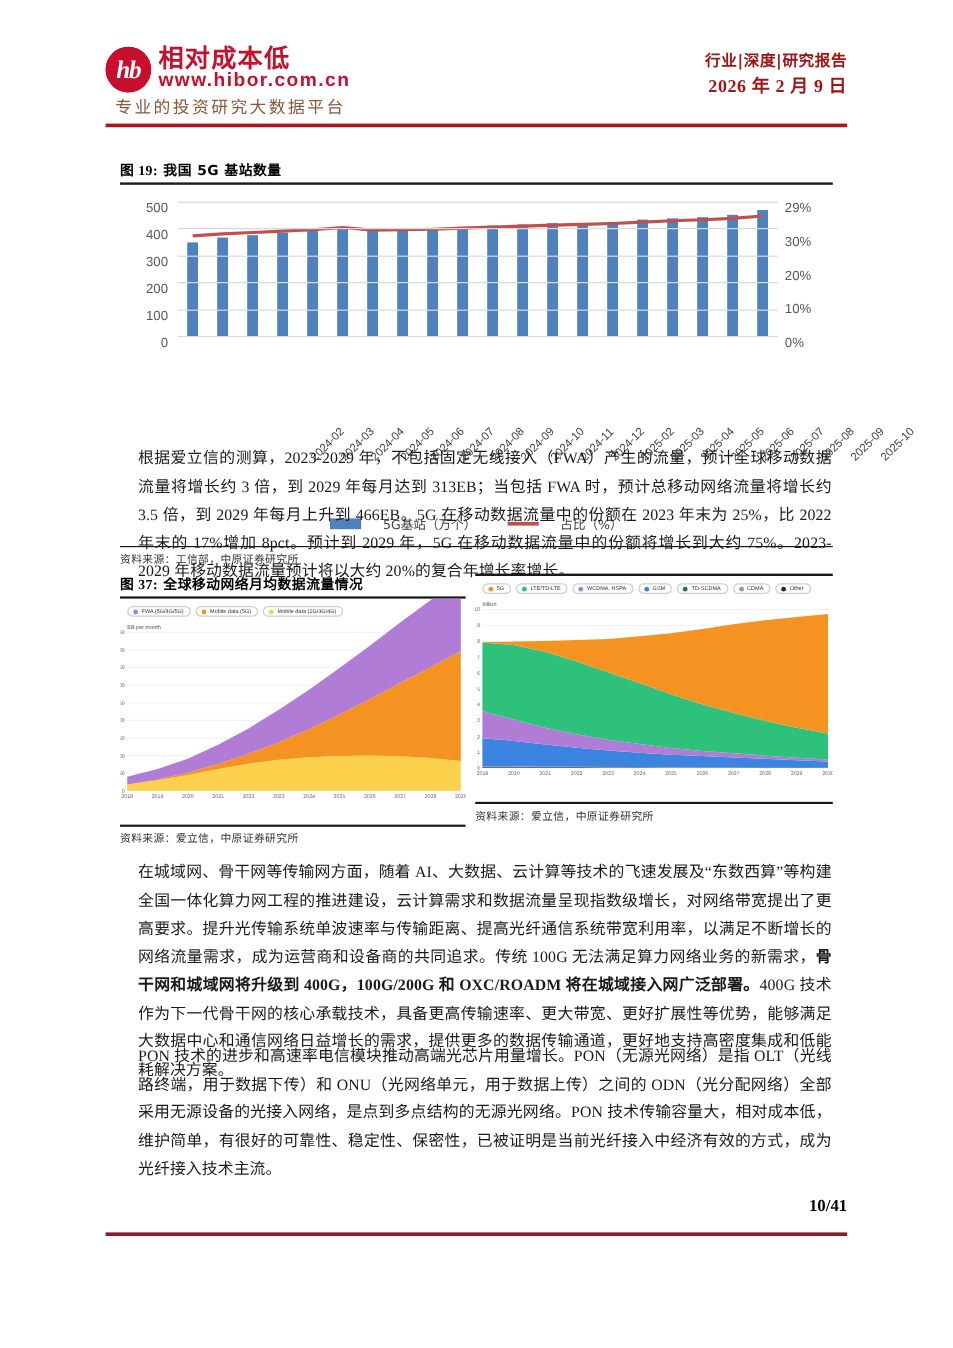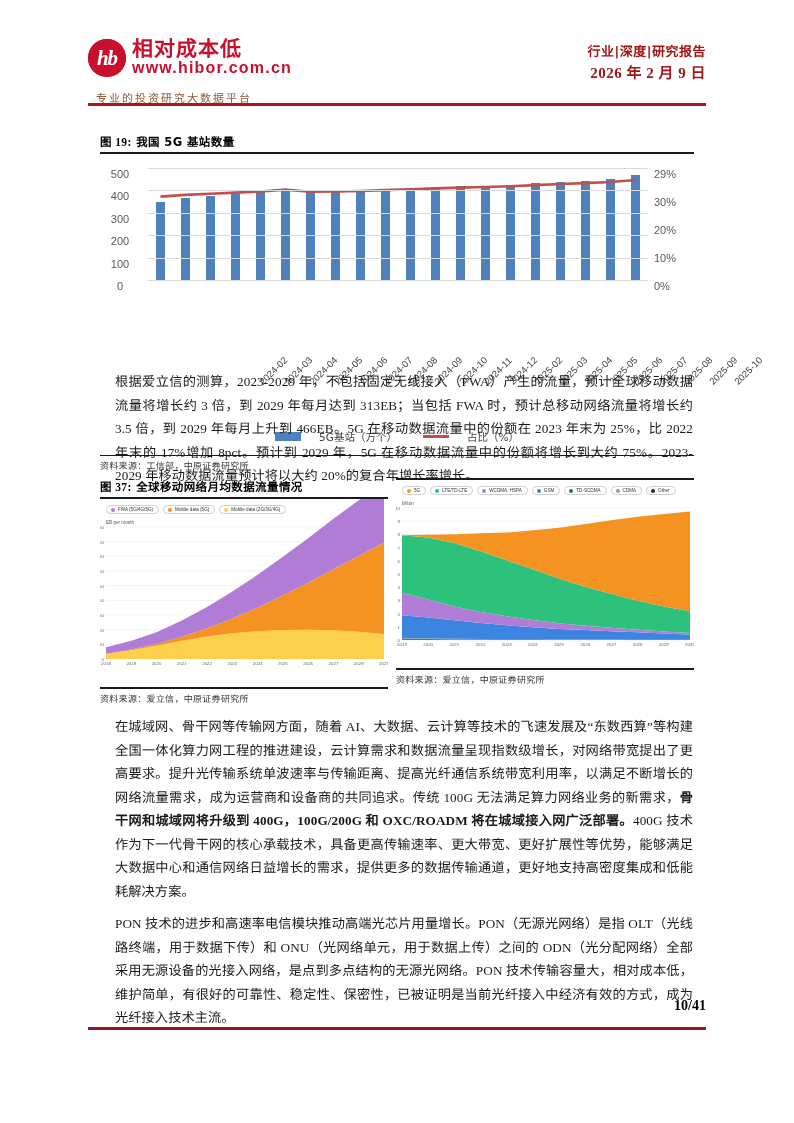--- a/index.html
+++ b/index.html
@@ -34,22 +34,22 @@
     font-weight:bold;font-size:21px;color:#c8102e;letter-spacing:1px;
     line-height:22px;
   }
   .logo-url{
     font-family:"Liberation Sans",sans-serif;
     font-weight:bold;font-size:16px;color:#c8102e;letter-spacing:1.2px;
     line-height:14px;margin-top:1px;
   }
   .logo-tag{
     font-family:Liberation Sans, sans-serif;
-    font-size:11px;color:#8a5a3a;letter-spacing:2px;
-    margin-top:14px;margin-left:-36px;
+    font-size:14px;color:#8a5a3a;letter-spacing:2px;
+    margin-top:3px;margin-left:-36px;
   }
   .header-right{
     position:absolute;right:0;top:4px;text-align:right;color:#a31515;
   }
   .hr-line1{
     font-family:"DejaVu Sans","Liberation Sans",sans-serif;
     font-size:13px;font-weight:bold;line-height:20px;letter-spacing:0.5px;
   }
   .hr-line2{
     font-family:"Liberation Serif",serif;
@@ -75,21 +75,21 @@
     font-size:9px;color:#333;padding-top:3px;letter-spacing:0.3px;
   }
 
   #fig19{left:100px;top:133px;width:594px;}
   #fig19 .chart-area{height:190px;position:relative;padding-top:6px;}
 
   
   .c19{position:relative;width:594px;height:112px;margin-top:8px;}
   .c19 .ylab,.c19 .ylab-r{
     position:absolute;font-family:"Liberation Sans",sans-serif;
-    font-size:11px;color:#595959;text-align:center;
+    font-size:11px;color:#595959;text-align:right;
   }
   .c19 .plot{
     position:absolute;left:48px;top:0;right:46px;height:112px;
   }
   .c19 .gridline{position:absolute;left:0;right:0;height:1px;background:#d9d9d9;}
   .c19 .bars{position:absolute;left:0;right:0;bottom:0;top:0;display:flex;
     align-items:flex-end;justify-content:space-around;}
   .c19 .bar{width:9px;background:#4f81bd;}
   .c19 svg.line{position:absolute;left:0;top:0;width:100%;height:112px;overflow:visible;}
 
@@ -429,18 +429,18 @@
           <div class="mini-xlab" style="left: 90.9091%;">2029</div>
           <div class="mini-xlab" style="left: 100%;">2030</div>
         </div>
     </div>
     <div class="rule-thick"></div>
     <div class="src-note">资料来源：爱立信，中原证券研究所</div>
   </div>
 
   <div class="para" style="left:115px;top:715px;width:578px;" id="para2"><span>在城域网、骨干网等传输网方面，随着 AI、大数据、云计算等技术的飞速发展及“东数西算”等构建全国一体化算力网工程的推进建设，云计算需求和数据流量呈现指数级增长，对网络带宽提出了更高要求。提升光传输系统单波速率与传输距离、提高光纤通信系统带宽利用率，以满足不断增长的网络流量需求，成为运营商和设备商的共同追求。传统 100G 无法满足算力网络业务的新需求，</span><b>骨干网和城域网将升级到 400G，100G/200G 和 OXC/ROADM 将在城域接入网广泛部署。</b><span>400G 技术作为下一代骨干网的核心承载技术，具备更高传输速率、更大带宽、更好扩展性等优势，能够满足大数据中心和通信网络日益增长的需求，提供更多的数据传输通道，更好地支持高密度集成和低能耗解决方案。</span></div>
 
-  <div class="para" style="left:115px;top:912px;width:578px;">PON 技术的进步和高速率电信模块推动高端光芯片用量增长。PON（无源光网络）是指 OLT（光线路终端，用于数据下传）和 ONU（光网络单元，用于数据上传）之间的 ODN（光分配网络）全部采用无源设备的光接入网络，是点到多点结构的无源光网络。PON 技术传输容量大，相对成本低，维护简单，有很好的可靠性、稳定性、保密性，已被证明是当前光纤接入中经济有效的方式，成为光纤接入技术主流。</div>
+  <div class="para" style="left:115px;top:868px;width:578px;">PON 技术的进步和高速率电信模块推动高端光芯片用量增长。PON（无源光网络）是指 OLT（光线路终端，用于数据下传）和 ONU（光网络单元，用于数据上传）之间的 ODN（光分配网络）全部采用无源设备的光接入网络，是点到多点结构的无源光网络。PON 技术传输容量大，相对成本低，维护简单，有很好的可靠性、稳定性、保密性，已被证明是当前光纤接入中经济有效的方式，成为光纤接入技术主流。</div>
 
   <div class="page-num">10/41</div>
   <div class="footer-rule"></div>
 
 </div>
 
 </body></html>

